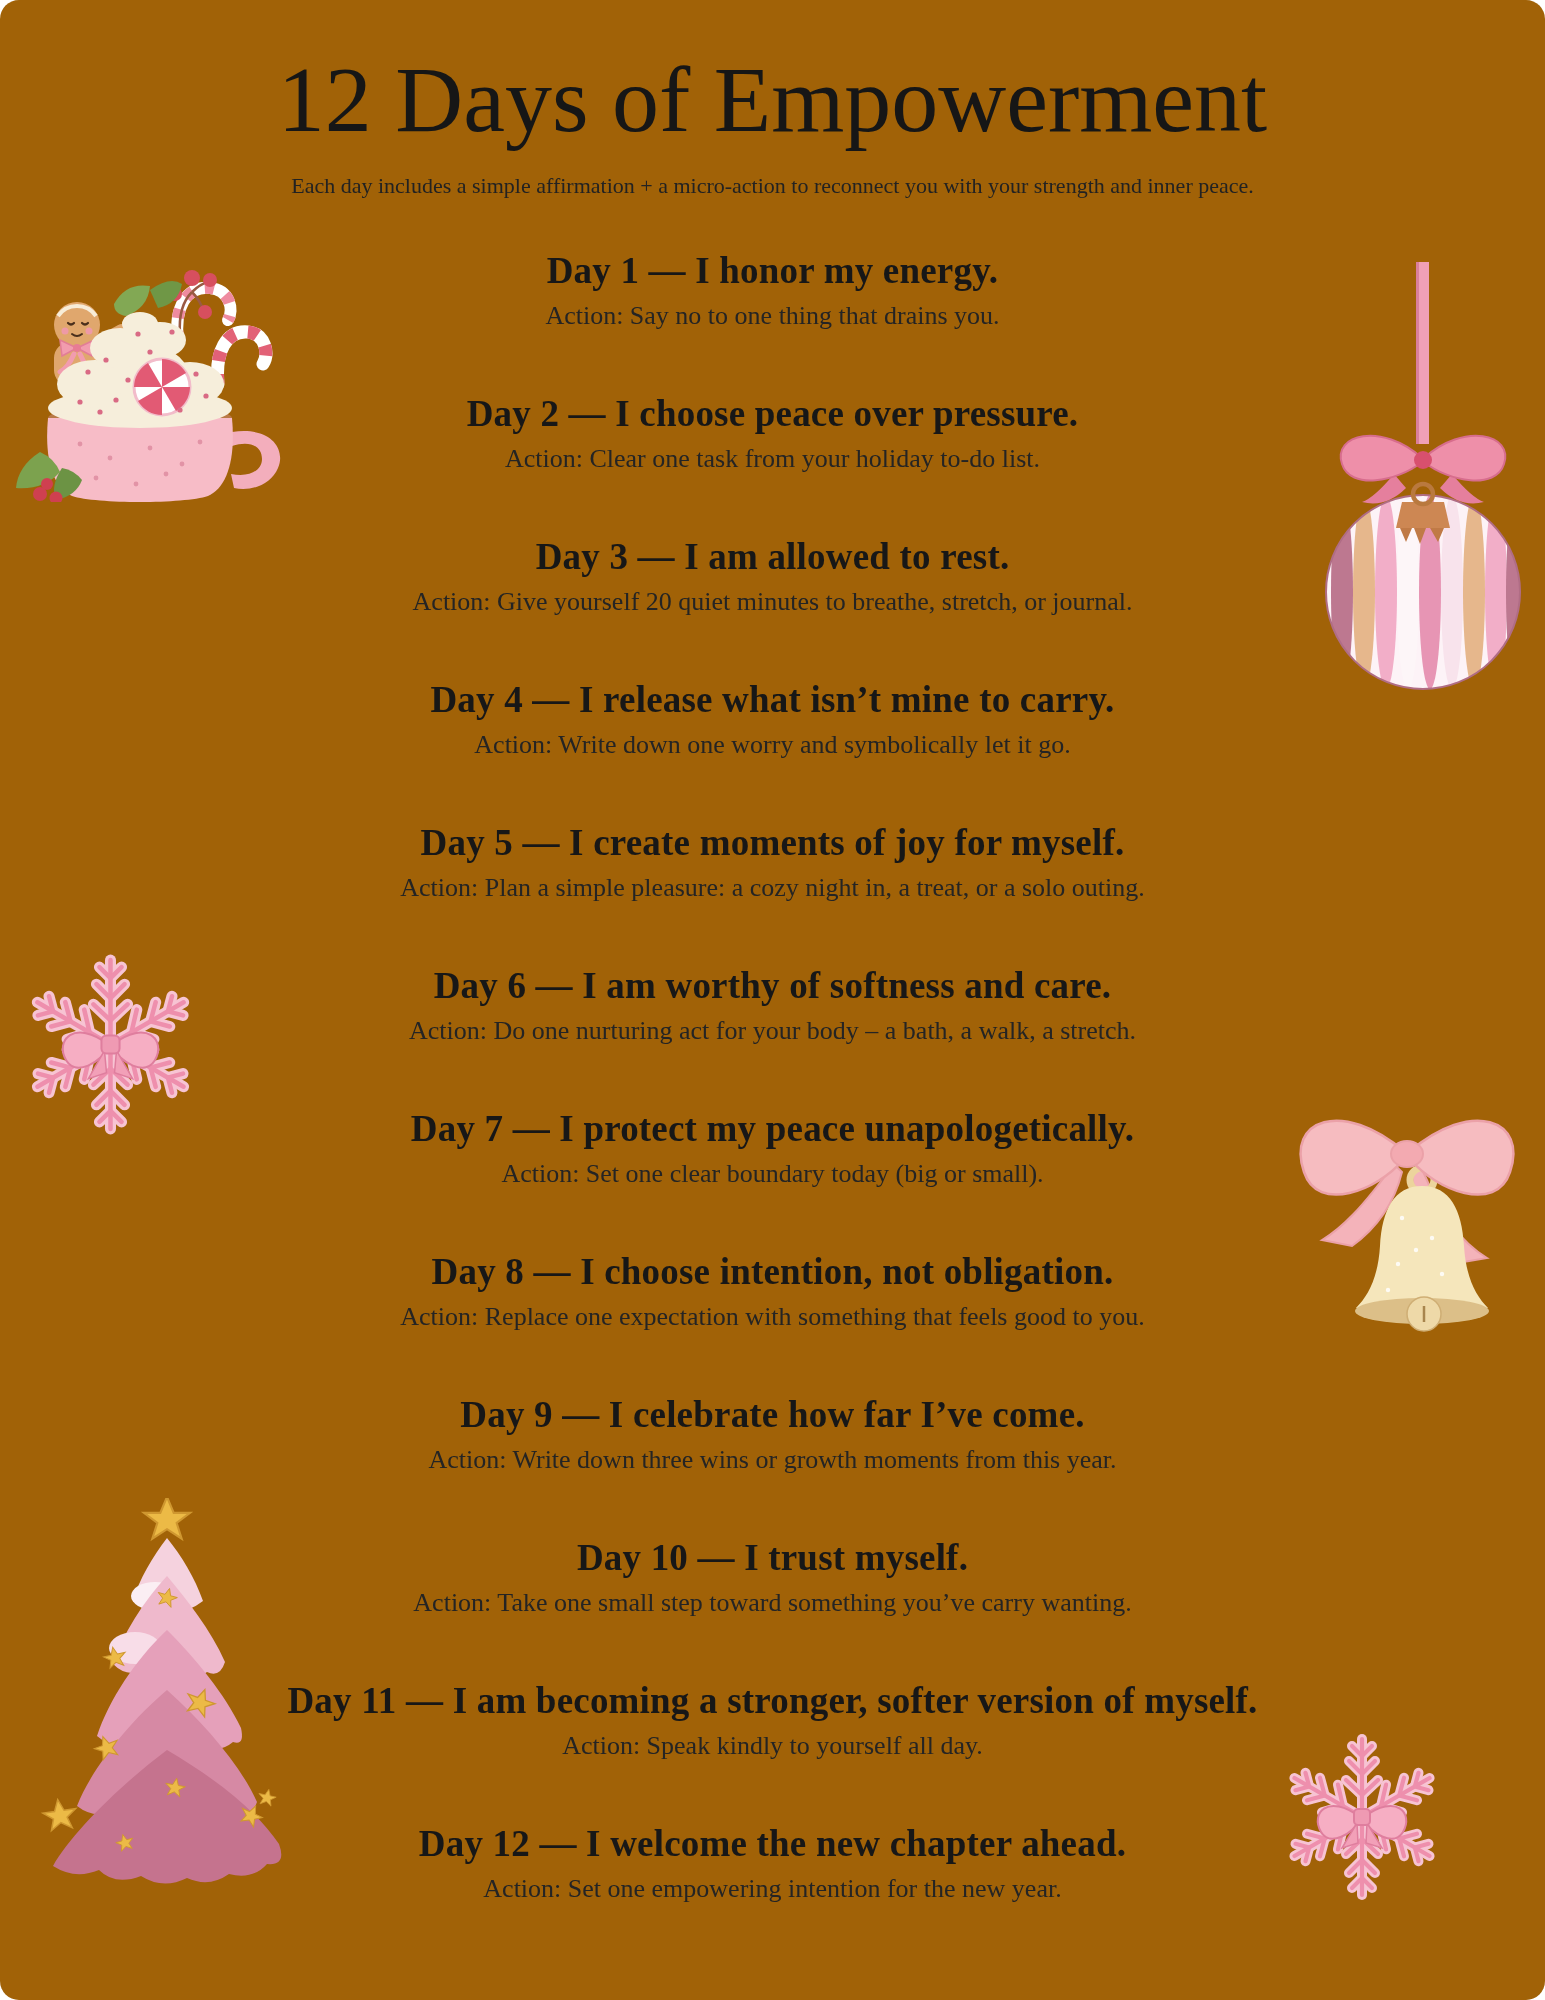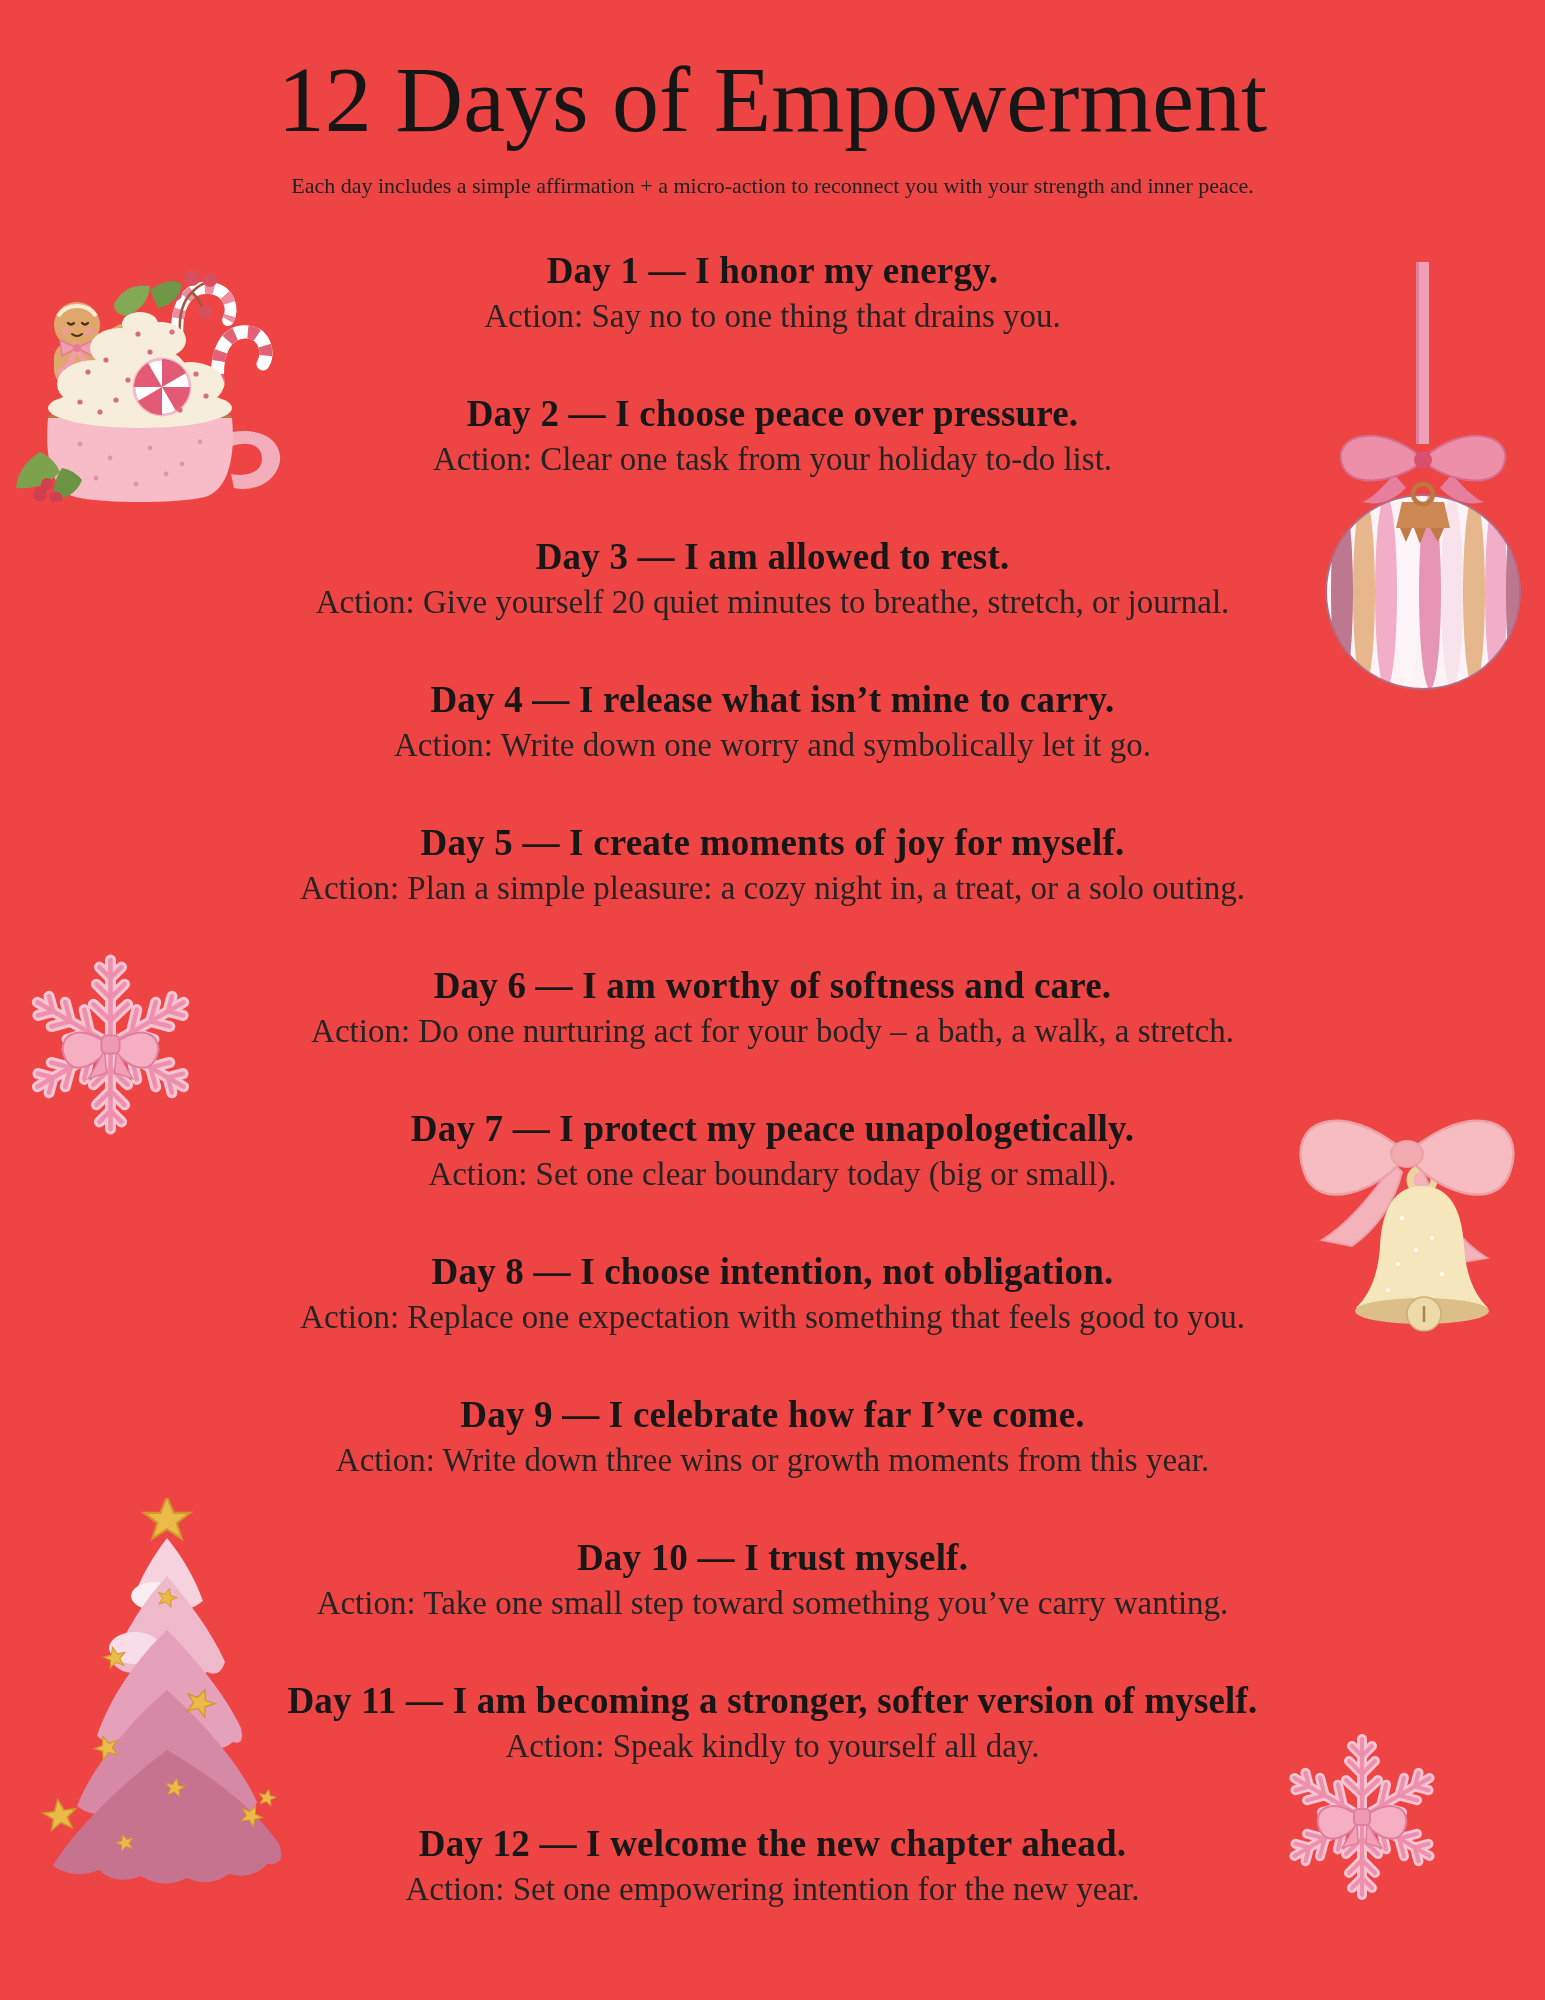--- a/index.html
+++ b/index.html
@@ -1,35 +1,35 @@
 <!DOCTYPE html>
 <html><head>
 <meta charset="utf-8">
 <style>
   html,body{margin:0;padding:0;background:#ffffff;}
   .page{
     position:relative;width:1545px;height:2000px;margin:0 auto;
-    background:#ef4444;overflow:hidden;
-    font-family:"Liberation Serif",serif;color:#1c1c1c;
+    background:#a16207;overflow:hidden;
+    font-family:"Liberation Serif",serif;color:#1c1c1c;border-radius:19px;
   }
   .content{position:absolute;left:0;top:52px;width:100%;text-align:center;z-index:2;}
   .title{
     font-size:94px;line-height:1.0;font-weight:400;letter-spacing:0px;
     font-family:"Liberation Serif",serif;color:#161616;
   }
   .subtitle{
     margin:26px auto 0;max-width:1072px;font-size:22px;line-height:1.26;color:#222;
   }
   .days{margin-top:48px;}
   .day{height:90px;margin-bottom:53px;}
   .day-heading{
     font-family:cursive;
     font-size:37px;line-height:46px;font-weight:600;letter-spacing:.2px;color:#171717;
   }
-  .day-action{font-size:33px;line-height:44px;color:#242424;}
+  .day-action{font-size:26px;line-height:44px;color:#242424;}
   .deco{position:absolute;z-index:1;}
   .deco svg{display:block;width:100%;height:100%;}
   .deco-mug{left:10px;top:212px;width:280px;height:290px;}
   .deco-ornament{left:1312px;top:262px;width:215px;height:450px;}
   .deco-snowflake-left{left:8px;top:942px;width:205px;height:205px;}
   .deco-bell{left:1282px;top:1068px;width:250px;height:280px;}
   .deco-tree{left:15px;top:1498px;width:335px;height:395px;}
   .deco-snowflake-right{left:1265px;top:1722px;width:195px;height:190px;}
 </style>
 </head>

